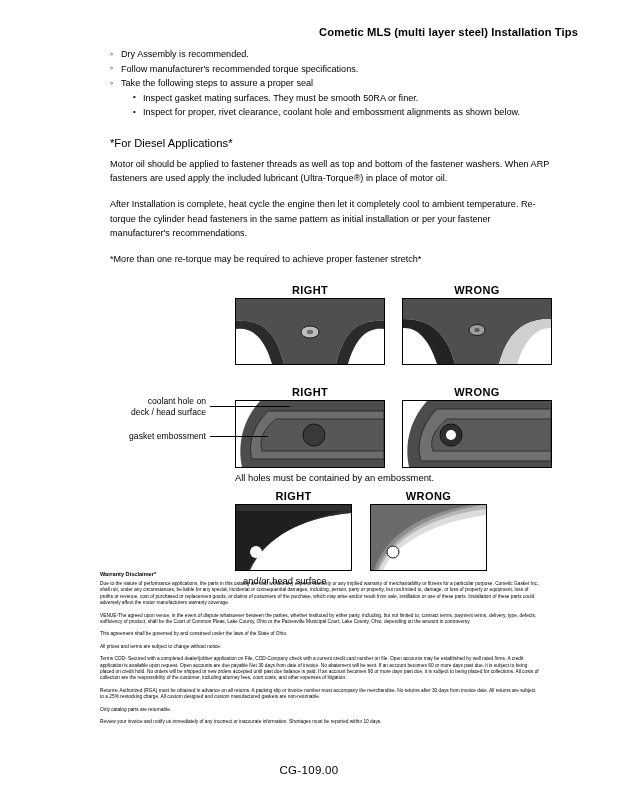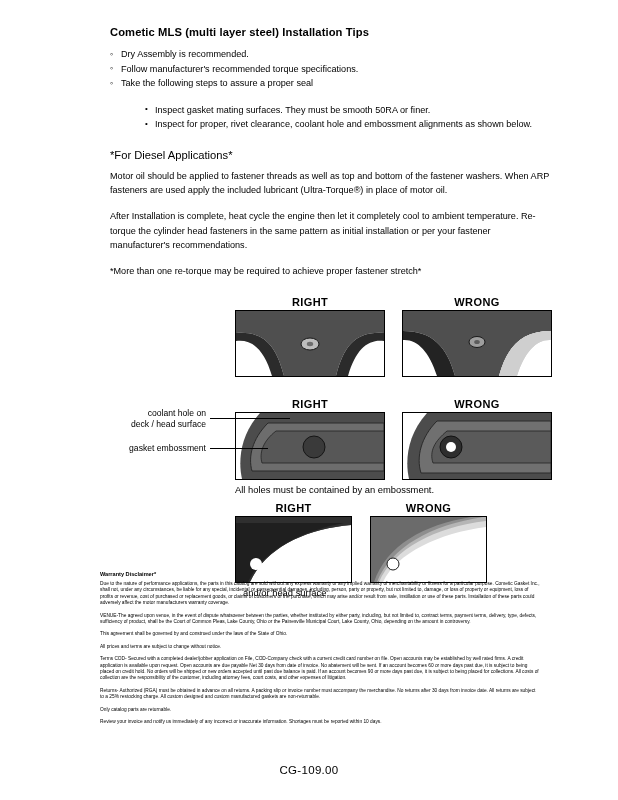--- a/index.html
+++ b/index.html
@@ -20,20 +20,21 @@
     width: 618px;
     height: 800px;
     box-sizing: border-box;
     padding: 26px 40px 0 40px;
   }
   h1.title {
     font-size: 11.2px;
     font-weight: bold;
     margin: 0 0 9px 70px;
     letter-spacing: 0.1px;
+    text-align: right;
   }
   ul.bullets {
     list-style: none;
     margin: 0 0 0 70px;
     padding: 0;
     font-size: 9.1px;
     line-height: 14.6px;
   }
   ul.bullets > li {
     position: relative;
@@ -41,21 +42,21 @@
   }
   ul.bullets > li::before {
     content: "\25E6";
     position: absolute;
     left: 0;
     top: -0.5px;
     font-size: 9px;
   }
   ul.sub {
     list-style: none;
-    margin: 12px;
+    margin: 0;
     padding: 0 0 0 12px;
     font-size: 9.1px;
     line-height: 14.6px;
   }
   ul.sub > li {
     position: relative;
     padding-left: 10px;
   }
   ul.sub > li::before {
     content: "\2022";

